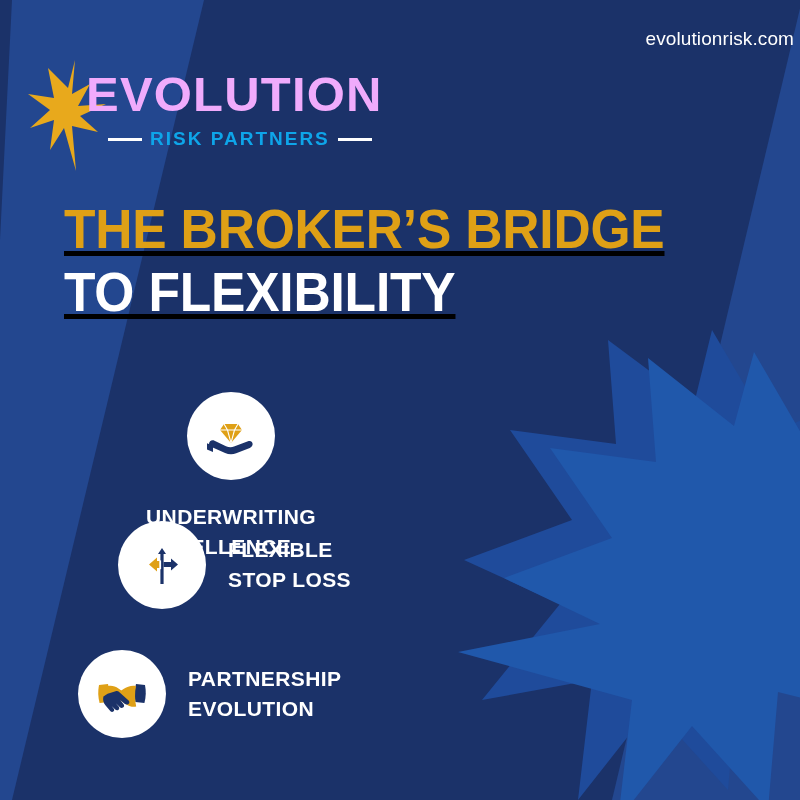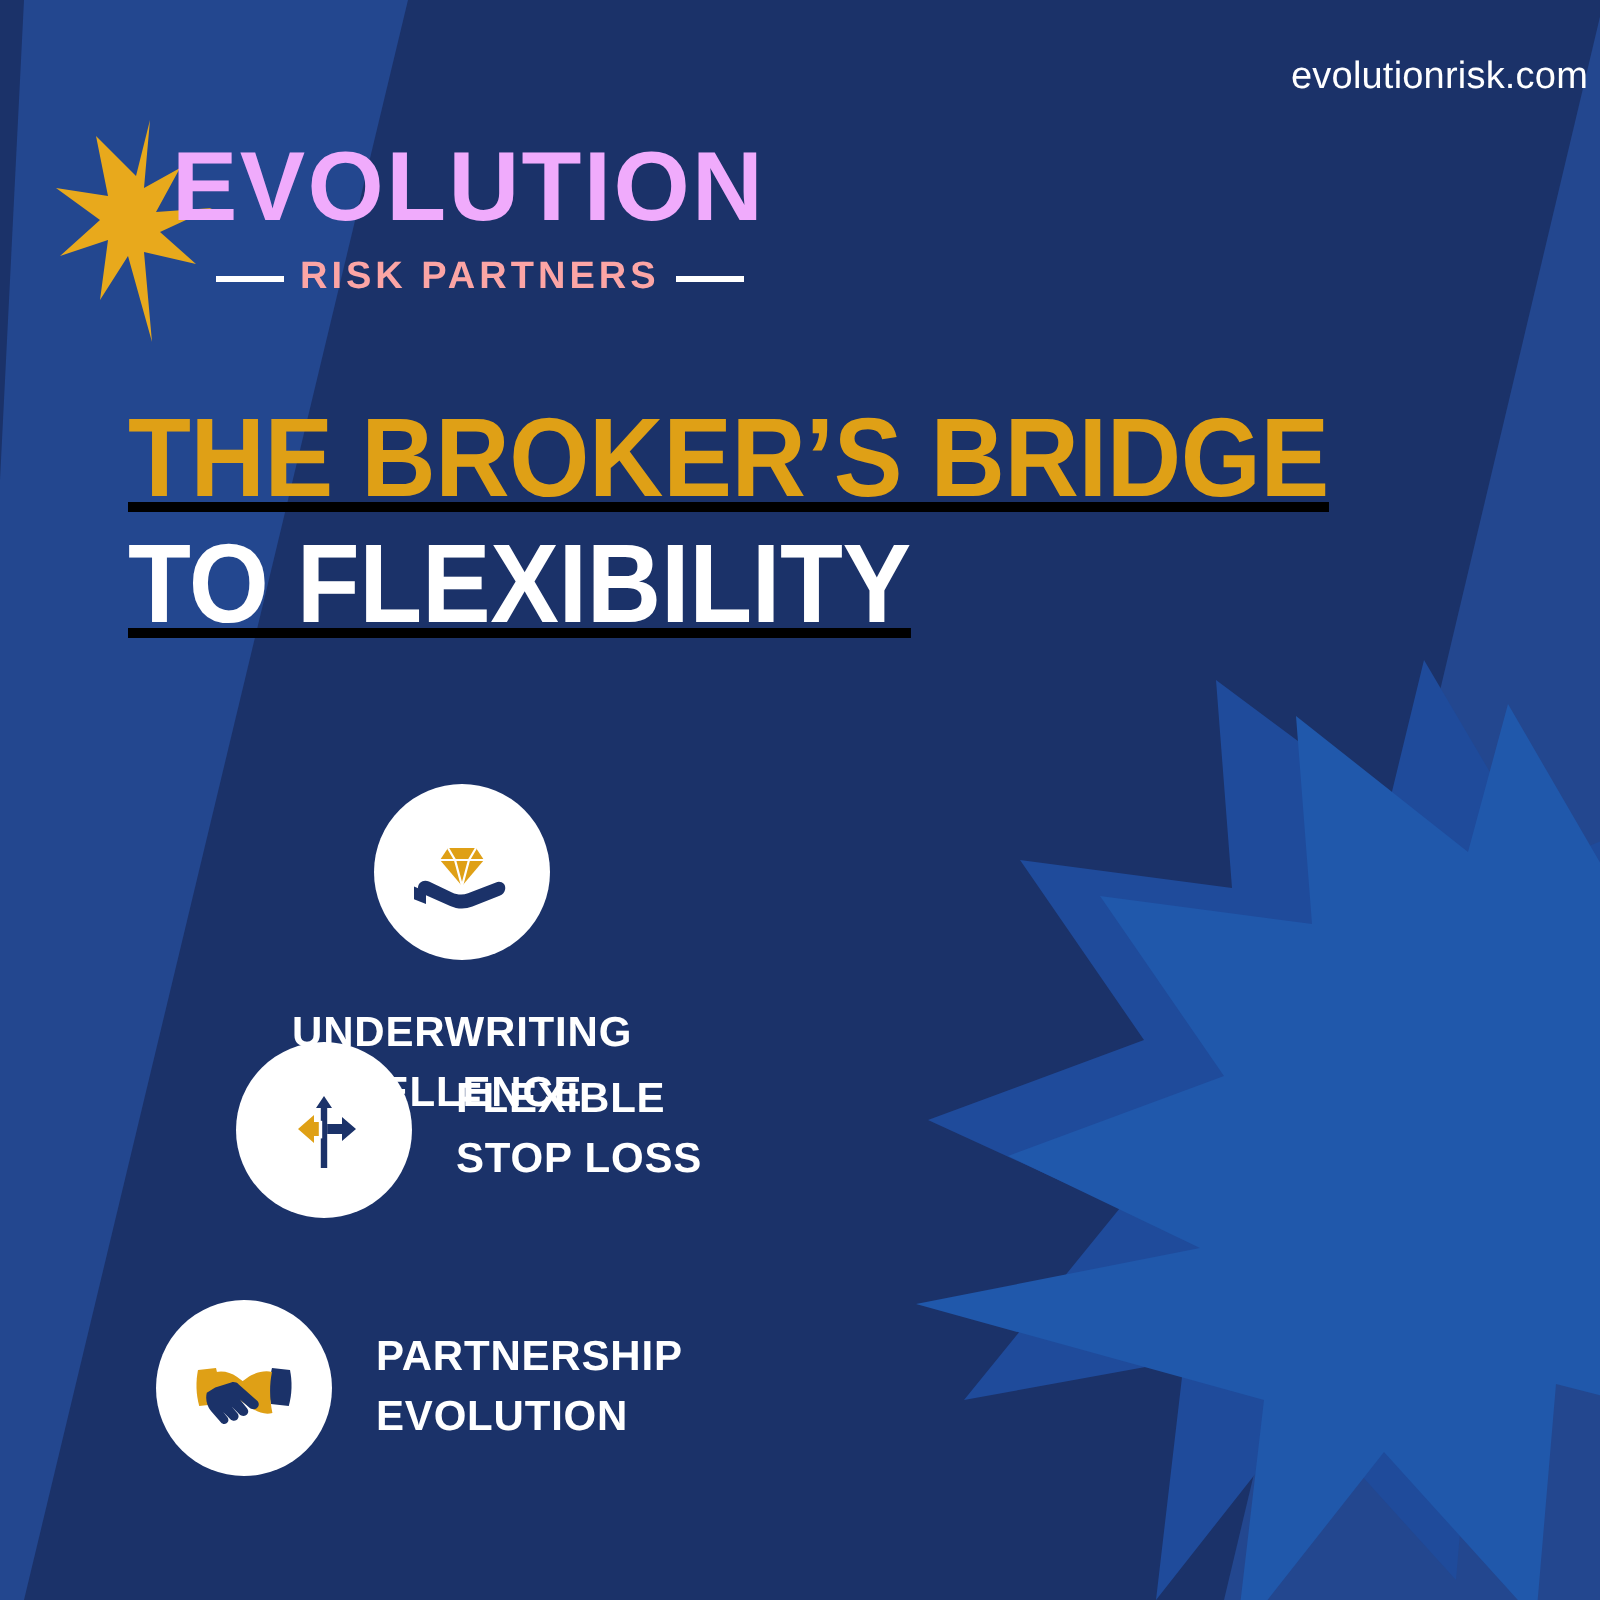--- a/index.html
+++ b/index.html
@@ -75,21 +75,21 @@
     padding-left: 22px;
   }
   .logo-rule {
     height: 3px;
     background: #ffffff;
     flex: 0 0 auto;
   }
   .logo-rule.left  { width: 34px; }
   .logo-rule.right { width: 34px; }
   .logo-sub {
-    color: #fca5a5;
+    color: #0ea5e9;
     font-size: 19px;
     font-weight: 700;
     letter-spacing: 2.0px;
     white-space: nowrap;
   }
 
   
   .headline {
     position: absolute;
     left: 64px;

